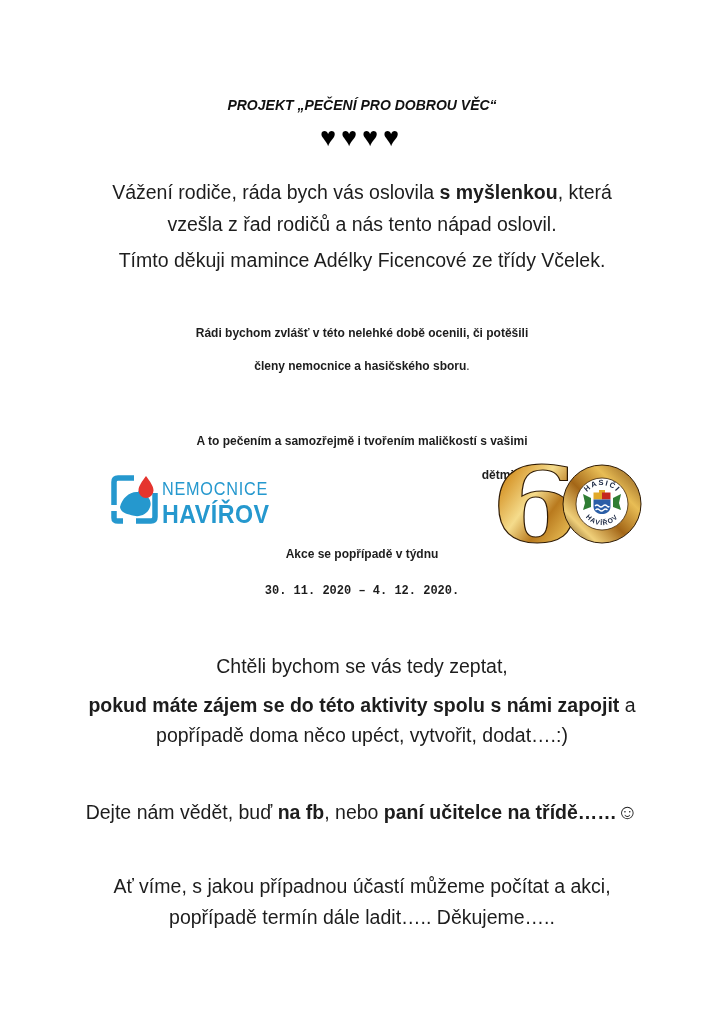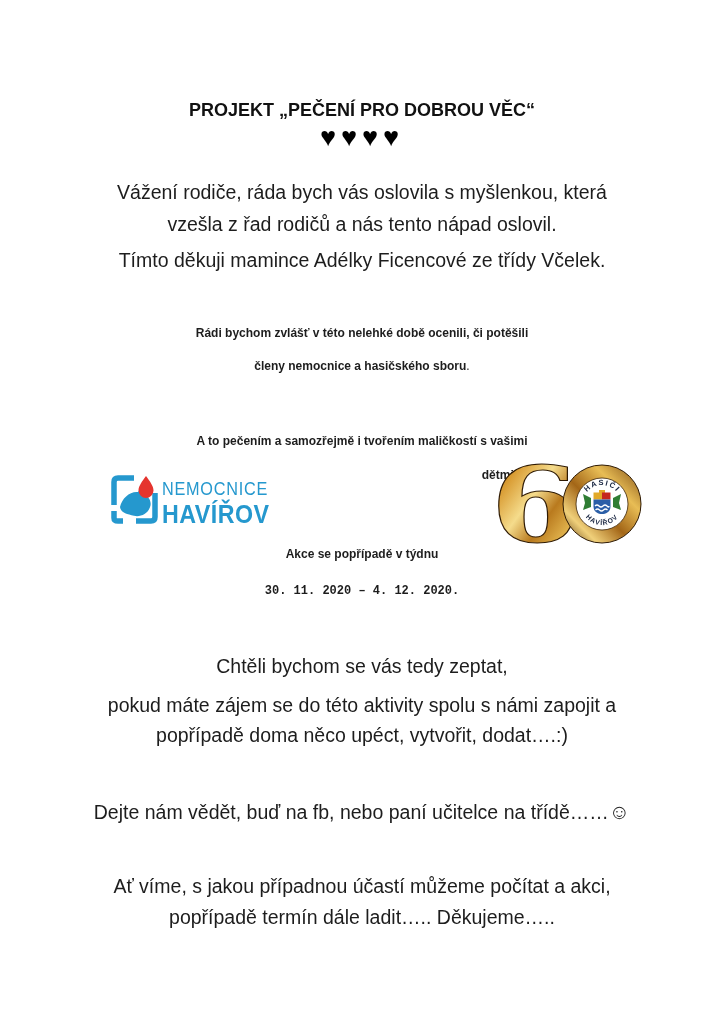--- a/index.html
+++ b/index.html
@@ -1,24 +1,24 @@
 <!DOCTYPE html>
 <html><head>
 <meta charset="utf-8">
 <style>
   html,body{margin:0;padding:0;background:#ffffff;}
   body{width:724px;height:1024px;font-family:"Liberation Sans",sans-serif;color:#1d1d1d;}
   .page{position:relative;width:724px;height:1024px;background:#ffffff;overflow:hidden;}
   .abs{position:absolute;left:50%;transform:translateX(-50%);text-align:center;white-space:nowrap;}
   .seg{white-space:pre;}
-  .title{top:88px;font-size:18px;font-weight:700;color:#111;}
+  .title{top:88px;font-size:14px;font-weight:700;color:#111;font-style:italic;}
   .hearts{top:122px;font-size:27px;letter-spacing:5px;color:#000;}
   .body-text{font-size:19.5px;line-height:32px;}
   .bold-text{font-size:12px;font-weight:700;line-height:33px;}
-  b{font-weight:400;margin-top:41px;}
+  b{font-weight:700;margin-top:41px;}
   .p1{top:176px;}
   .p2{top:244px;}
   .p3{top:317px;}
   .p4{top:424px;line-height:34px;text-align:right;}
   .event1{top:538px;}
   .event2{top:575px;font-family:Liberation Mono, monospace;}
   .p5{top:650px;}
   .p6{top:690px;line-height:30px;}
   .p7{top:796px;}
   .p7 .smiley{font-weight:400;font-size:21px;}

